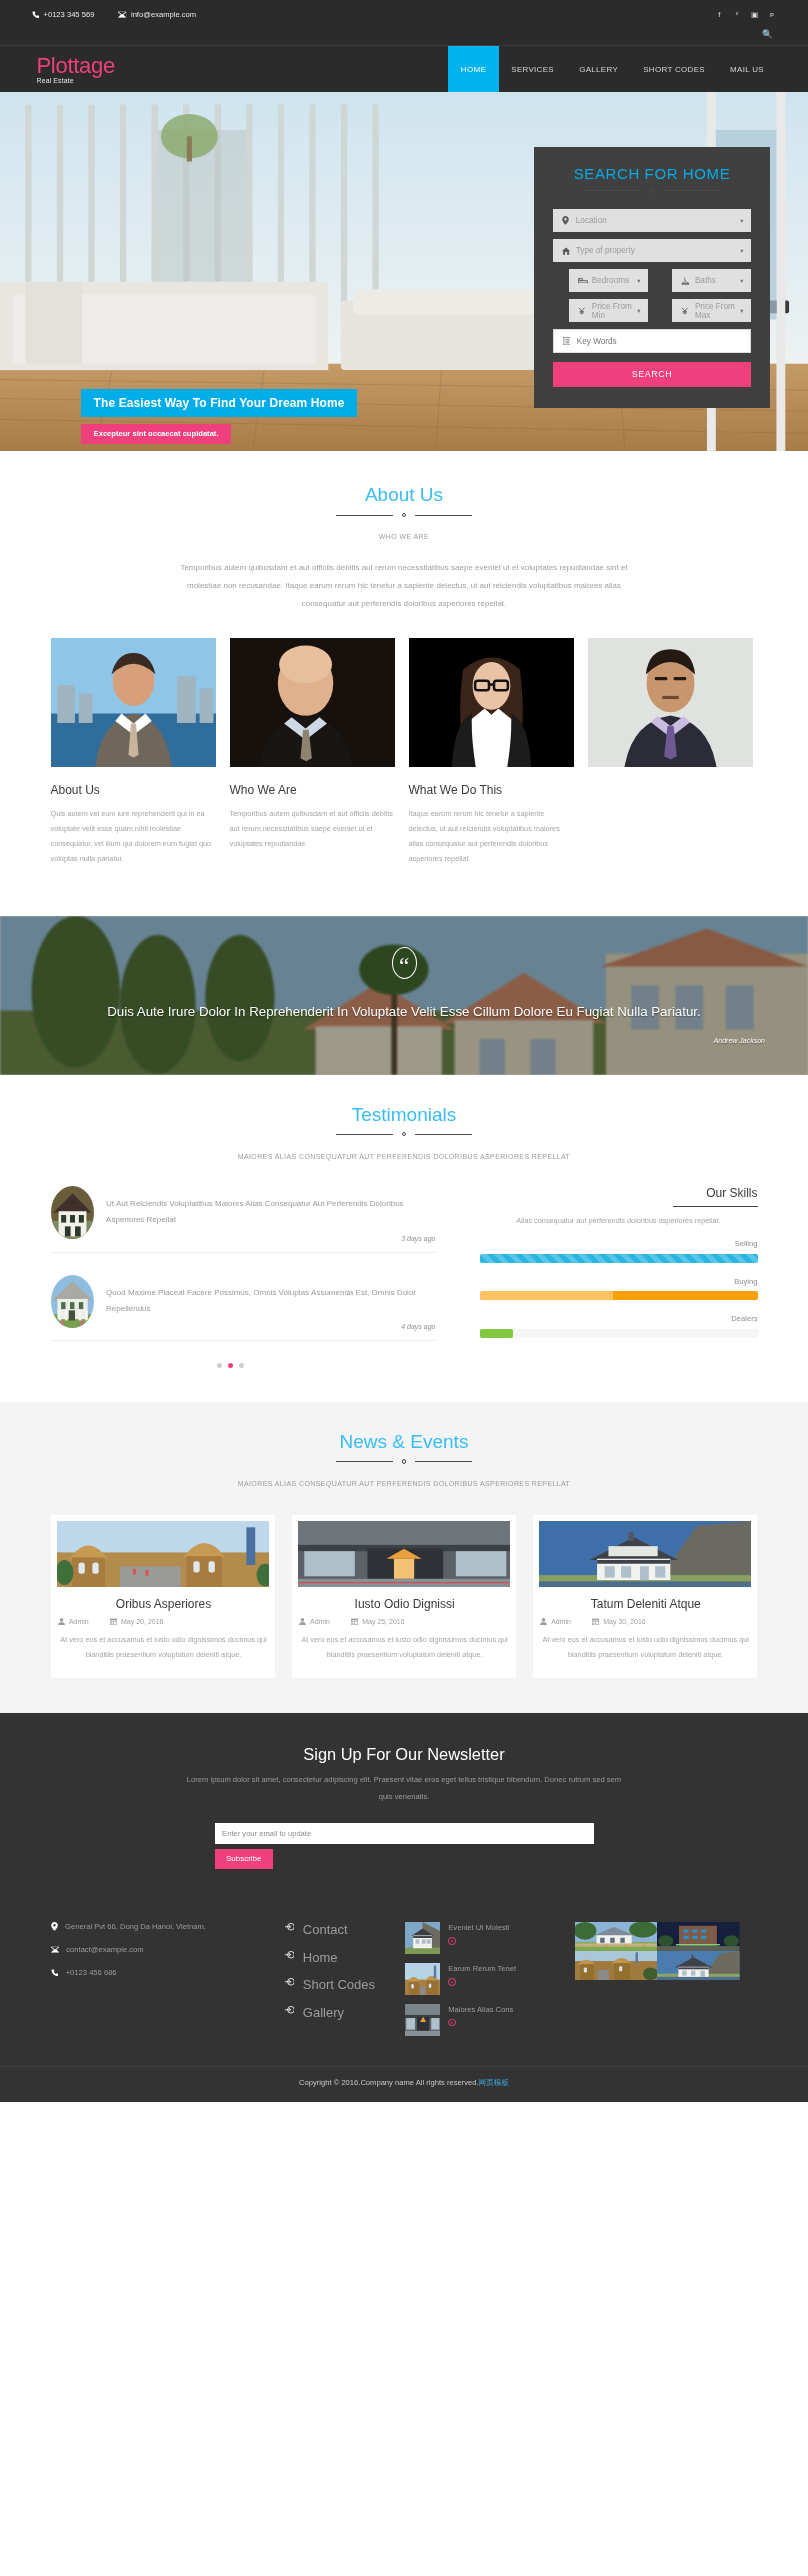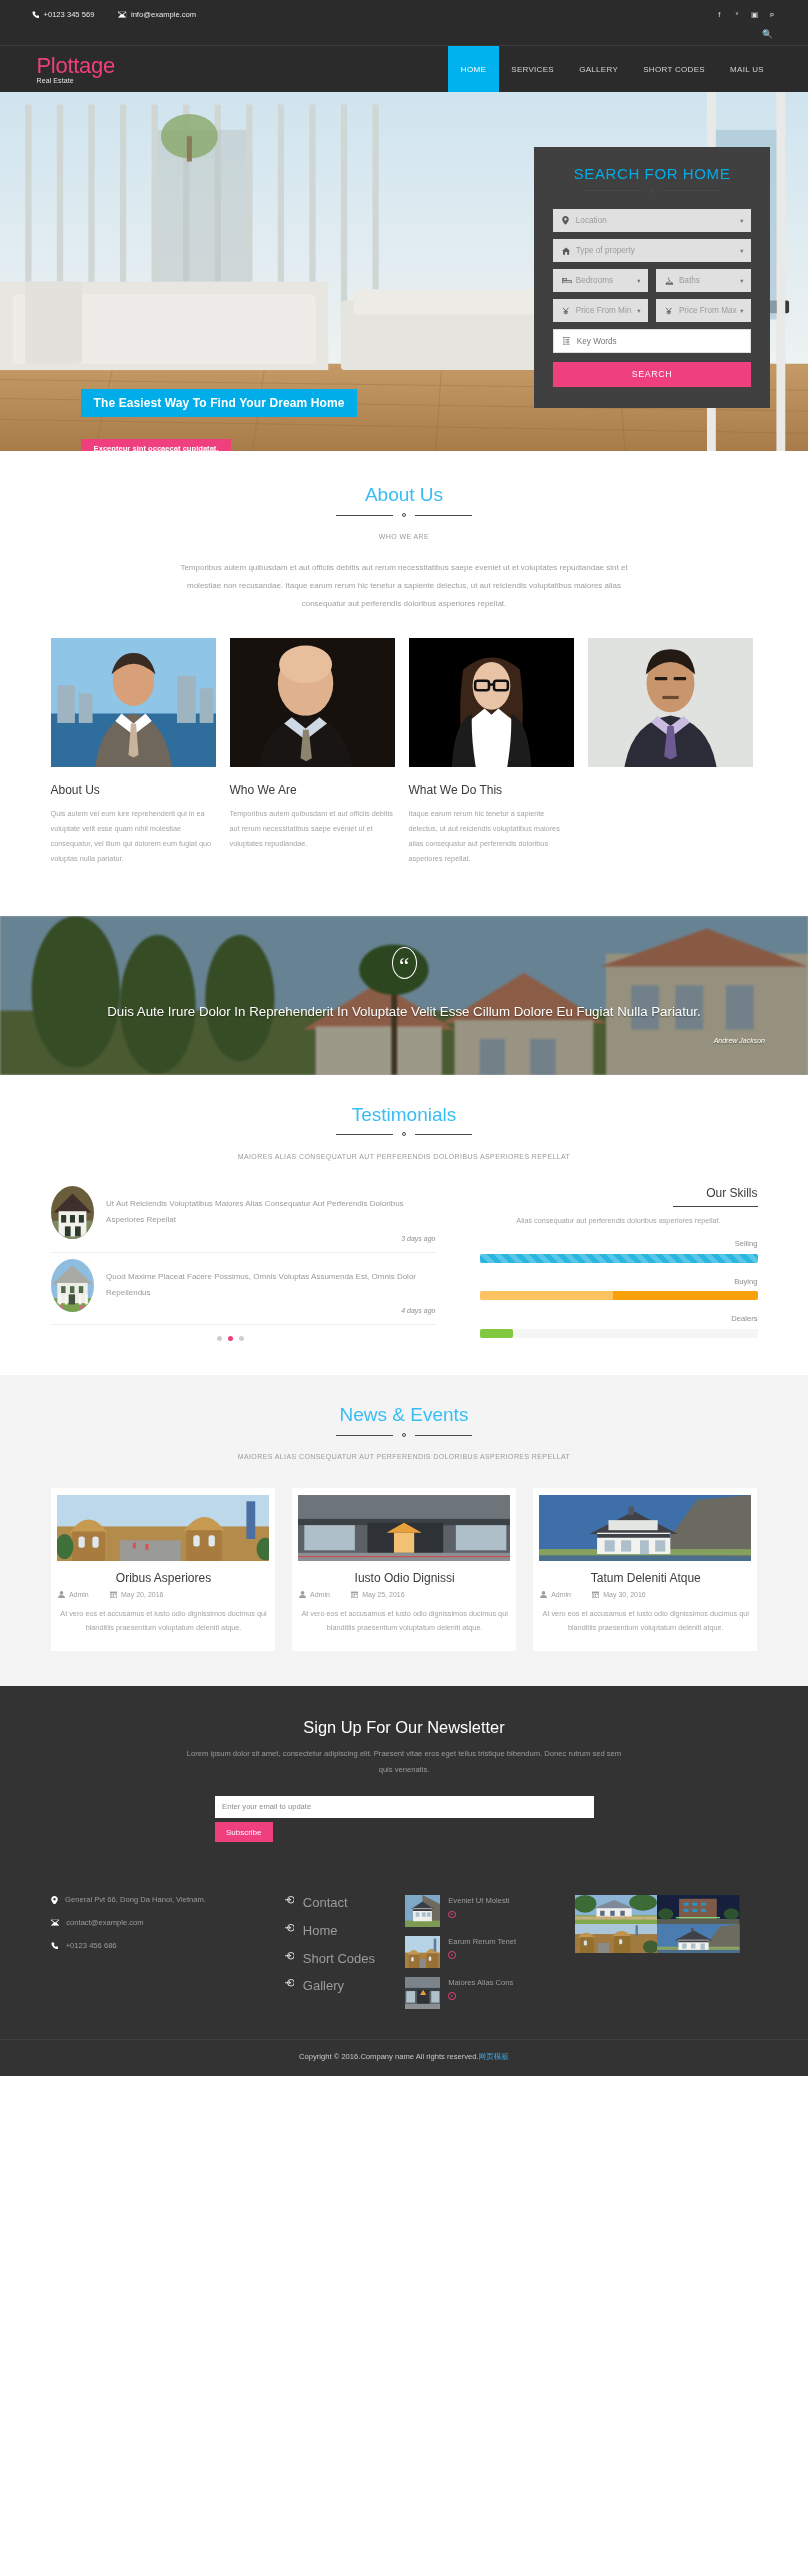--- a/index.html
+++ b/index.html
@@ -33,36 +33,36 @@
     display: flex; align-items: center; padding: 0 12.6px;
     color: #d4d4d4; font-size: 8px; text-decoration: none; letter-spacing: 0.3px;
   }
   .mainmenu a.active { background: #00b3ef; color: #fff; }
 
   
   .hero { position: relative; height: 359px; overflow: hidden; background: #b9b5ad; }
   .hero-bg { position: absolute; inset: 0; }
   .hero-capt { position: absolute; left: 81px; top: 297px; font-weight: bold; }
   .hero-capt .l1 { background: #00ade9; color: #fff; font-size: 12px; padding: 6.3px 12.6px 7px 12.6px; display: inline-block; letter-spacing: 0.1px;}
-  .hero-capt .l2 { background: #ef3f7d; color: #fff; font-size: 7.6px; padding: 5.7px 12.6px; display: inline-block; margin-top: 22px; }
+  .hero-capt .l2 { background: #ef3f7d; color: #fff; font-size: 7.6px; padding: 5.7px 12.6px; display: inline-block; margin-top: 7px; }
 
   .searchbox {
     position: absolute; right: 38px; top: 55px; width: 236px; background: #404040;
     padding: 17.7px 19px 21.5px 19px;
   }
   .sb-title { text-align: center; color: #00ade9; font-size: 15px; letter-spacing: 0.6px; }
   .divider { display: flex; align-items: center; justify-content: center; margin: 6.3px 0 16.4px 0; }
   .divider .ln { width: 57px; height: 0.6px; background: #4a4a4a; }
   .divider .dot { width: 4.4px; height: 4.4px; border: 0.6px solid #4a4a4a; border-radius: 50%; margin: 0 8.8px; }
   .fld { background: #e0e0e0; height: 23px; display: flex; align-items: center; padding: 0 6.3px 0 8.8px; margin-bottom: 7px; position: relative; }
   .fld .fi { width: 14px; color: #5a5a5a; display: flex; align-items: center; font-size: 8.2px; }
   .fld .ft { color: #9b9b9b; font-size: 8.2px; flex: 1; }
   .fld .car { color: #777; font-size: 5.7px; }
   .fldrow { display: flex; gap: 8.2px; }
-  .fldrow .fld { flex: 1; }
+  .fldrow .fld { flex: 1; margin-left: 16px; }
   .fld.plain { background: #fff; border: 0.6px solid #ddd; height: 24px; margin-bottom: 8.8px;}
   .fld.plain .ft { color: #777; }
   .btn-search { width: 100%; background: #ef3f7d; border: none; color: #fff; font-size: 8.8px; height: 24.6px; letter-spacing: 0.6px; cursor: pointer; font-family: inherit;}
 
   
   .sec-title { text-align: center; color: #38bdf4; font-size: 19px; font-weight: normal; }
   .sec-sub { text-align: center; color: #9b9b9b; font-size: 7px; letter-spacing: 0.4px; margin-top: 1.3px;}
 
   
   .about { padding: 33px 0 12px 0; }
@@ -79,21 +79,21 @@
   .quote .qbg { position: absolute; inset: 0; filter: blur(1.3px); }
   .quote .qovl { position: absolute; inset: 0; background: rgba(40,40,35,.38); }
   .qmark { position: relative; width: 25px; height: 32px; border: 1.3px solid #fff; border-radius: 50%; display: flex; align-items: center; justify-content: center; color: #fff; font-size: 23px; line-height: 0; padding-top: 8.8px; font-family: "Liberation Serif", serif;}
   .qtext { position: relative; color: #fff; font-size: 13.3px; line-height: 23px; text-align: center; margin-top: 21px; text-shadow: 0 0.6px 1.3px rgba(0,0,0,.4);}
   .qauthor { position: relative; color: #fff; font-size: 7px; font-style: italic; margin-top: 14px; align-self: flex-end; margin-right: 43px; text-shadow: 0 0.6px 1.3px rgba(0,0,0,.4);}
 
   
   .testi { padding: 29px 0 34px 0; background: #fff; }
   .tgrid { display: flex; margin-top: 26.5px; }
   .tleft { width: 385px; }
-  .titem { display: flex; gap: 12.6px; padding-bottom: 10px; border-bottom: 0.6px solid #eee; margin-bottom: 6px; }
+  .titem { display: flex; gap: 12.6px; padding-bottom: 10px; border-bottom: 0.6px solid #eee; margin-bottom: 22px; }
   .titem .av { width: 43px; height: 53px; border-radius: 50%; overflow: hidden; flex: none; }
   .titem .tb { flex: 1; padding-top: 10px;}
   .titem .tt { color: #9a9a9a; font-size: 8px; line-height: 16px; }
   .titem .ago { text-align: right; color: #8d8d8d; font-size: 7px; font-style: italic; margin-top: 6.3px; }
   .dots { display: flex; gap: 5.7px; justify-content: center; margin-top: 11.4px; margin-left: -25px;}
   .dots i { width: 5px; height: 5px; border-radius: 50%; background: #cfcfcf; display: block;}
   .dots i.on { background: #ef3f7d; }
   .tright { width: 278px; margin-left: 44px; }
   .sk-title { text-align: right; color: #3a3a3a; font-size: 12px; font-weight: normal; }
   .sk-rule { width: 85px; height: 0.6px; background: #444; margin: 5.7px 0 0 auto; }

